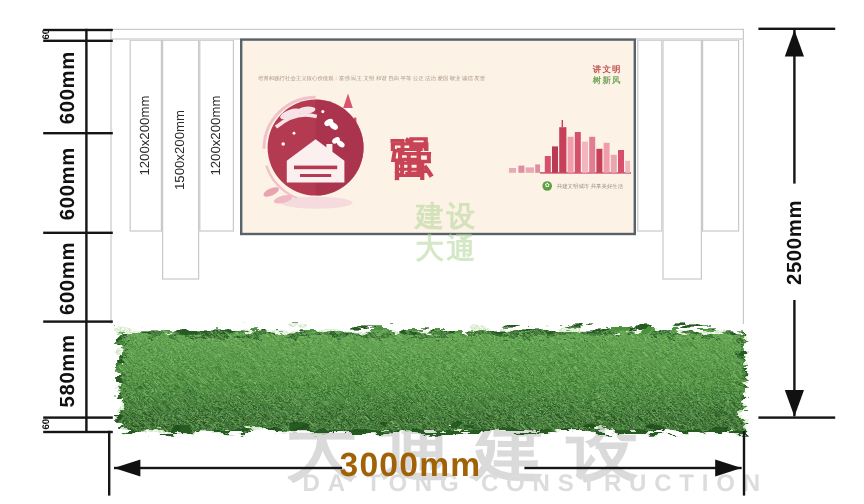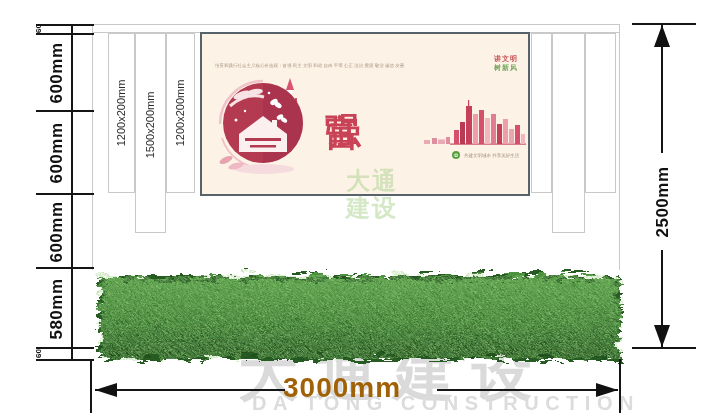--- a/index.html
+++ b/index.html
@@ -132,22 +132,22 @@
       </g>
     </svg>
 
     <div class="poster-footer">
       <div class="footer-dot">✿</div>
       <div class="footer-text">共建文明城市 共享美好生活</div>
     </div>
   </div>
 
   <div class="wm-green">
+    <div>建设</div>
     <div>大通</div>
-    <div>建设</div>
   </div>
 
   <svg style="position:absolute;left:88px;top:258px;z-index:4;" width="536" height="106" viewBox="0 0 536 106">
     <defs>
       <filter id="fA" x="-6%" y="-25%" width="112%" height="150%">
         <feTurbulence type="turbulence" baseFrequency="0.035 0.12" numOctaves="3" seed="7" result="t"></feTurbulence>
         <feDisplacementMap in="SourceGraphic" in2="t" scale="18"></feDisplacementMap>
       </filter>
       <filter id="fB" x="-6%" y="-25%" width="112%" height="150%">
         <feTurbulence type="turbulence" baseFrequency="0.05 0.15" numOctaves="3" seed="23" result="t2"></feTurbulence>

